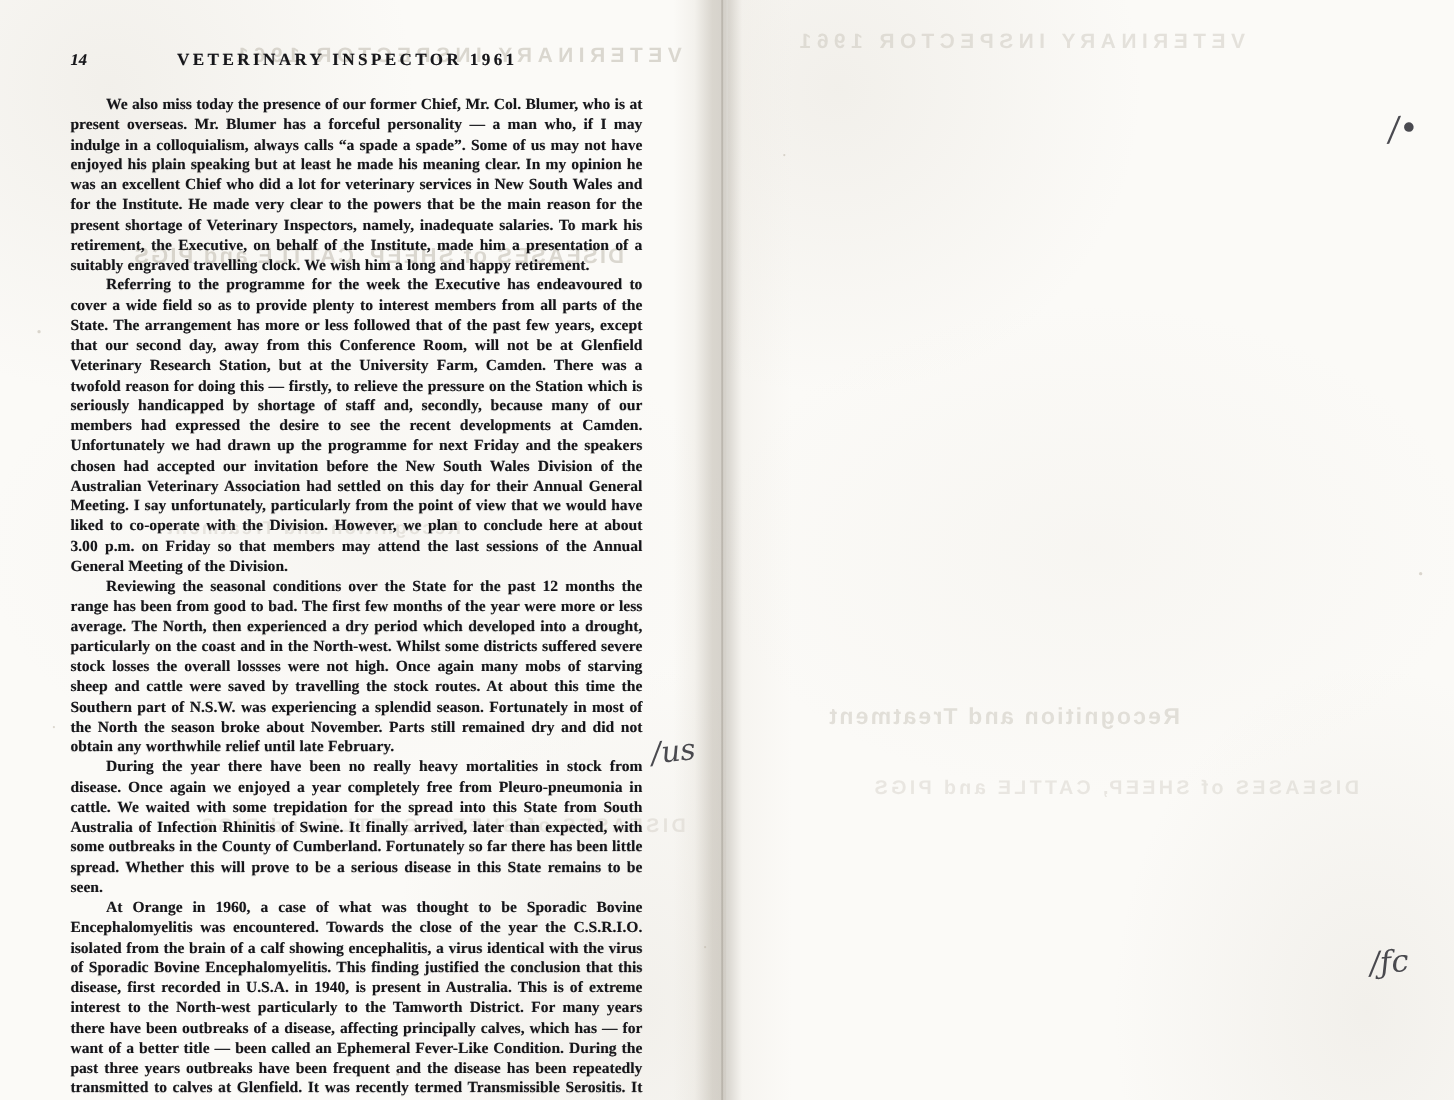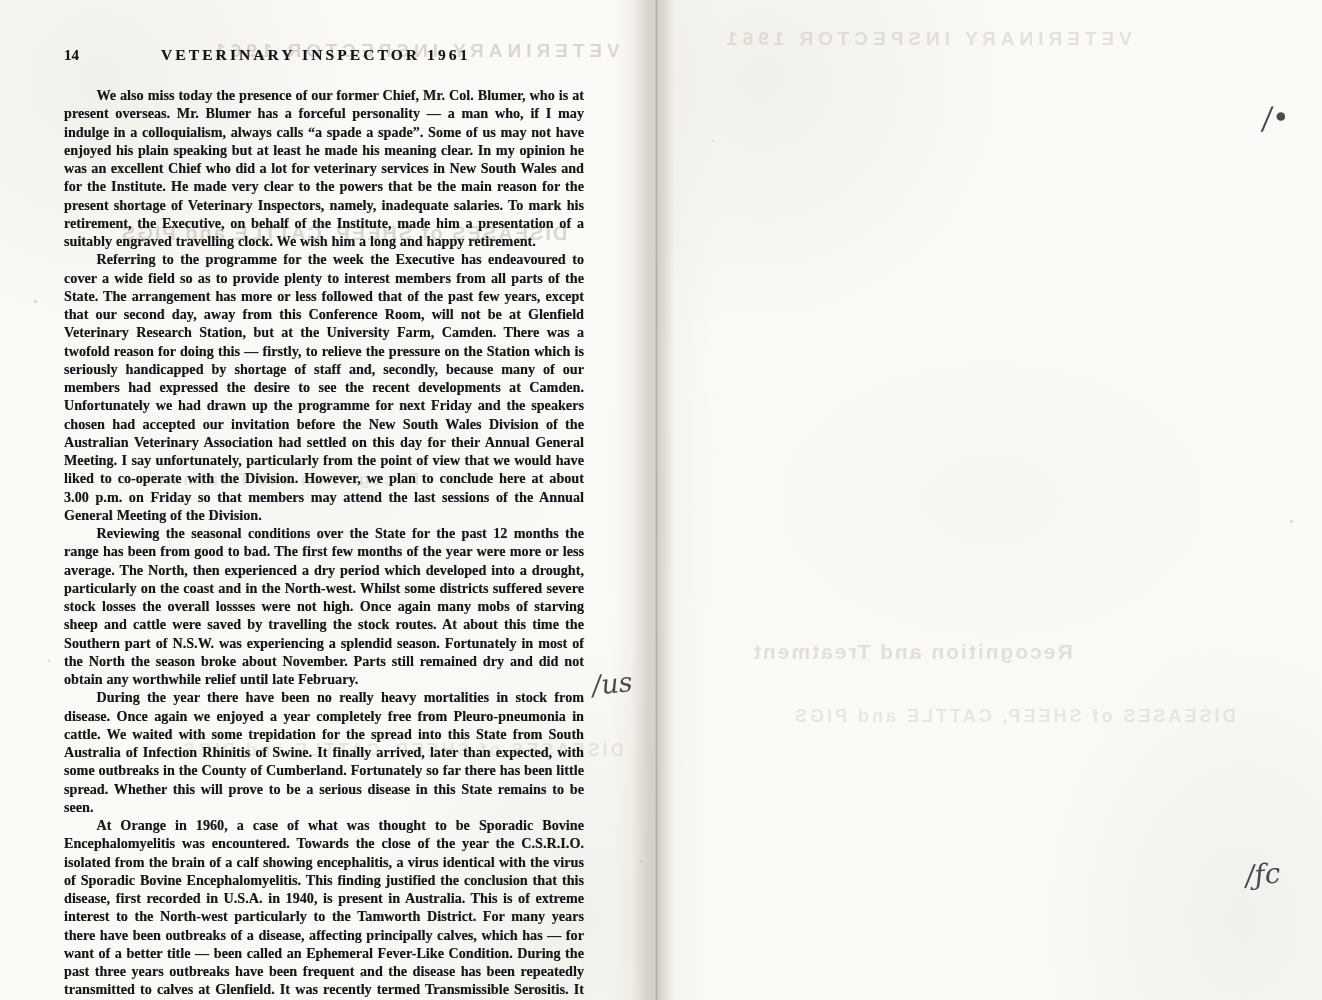--- a/index.html
+++ b/index.html
@@ -86,21 +86,21 @@
   .rh-title {
     font-size: 15.5px;
     letter-spacing: 3.1px;
     font-weight: bold;
   }
   .folio {
     font-size: 15px;
     font-weight: bold;
     letter-spacing: 0;
   }
-  .head-left  .folio { margin-right: 0; }
+  .head-left  .folio { margin-right: 0; font-style: italic; }
   .head-left  .rh-title { margin-left: 82px; }
 
   p.body {
     margin: 0;
     text-align: justify;
     text-indent: 2.3em;
     font-size: 14.1px;
     line-height: 18.25px;
     letter-spacing: 0.04px;
     word-spacing: 0.3px;

